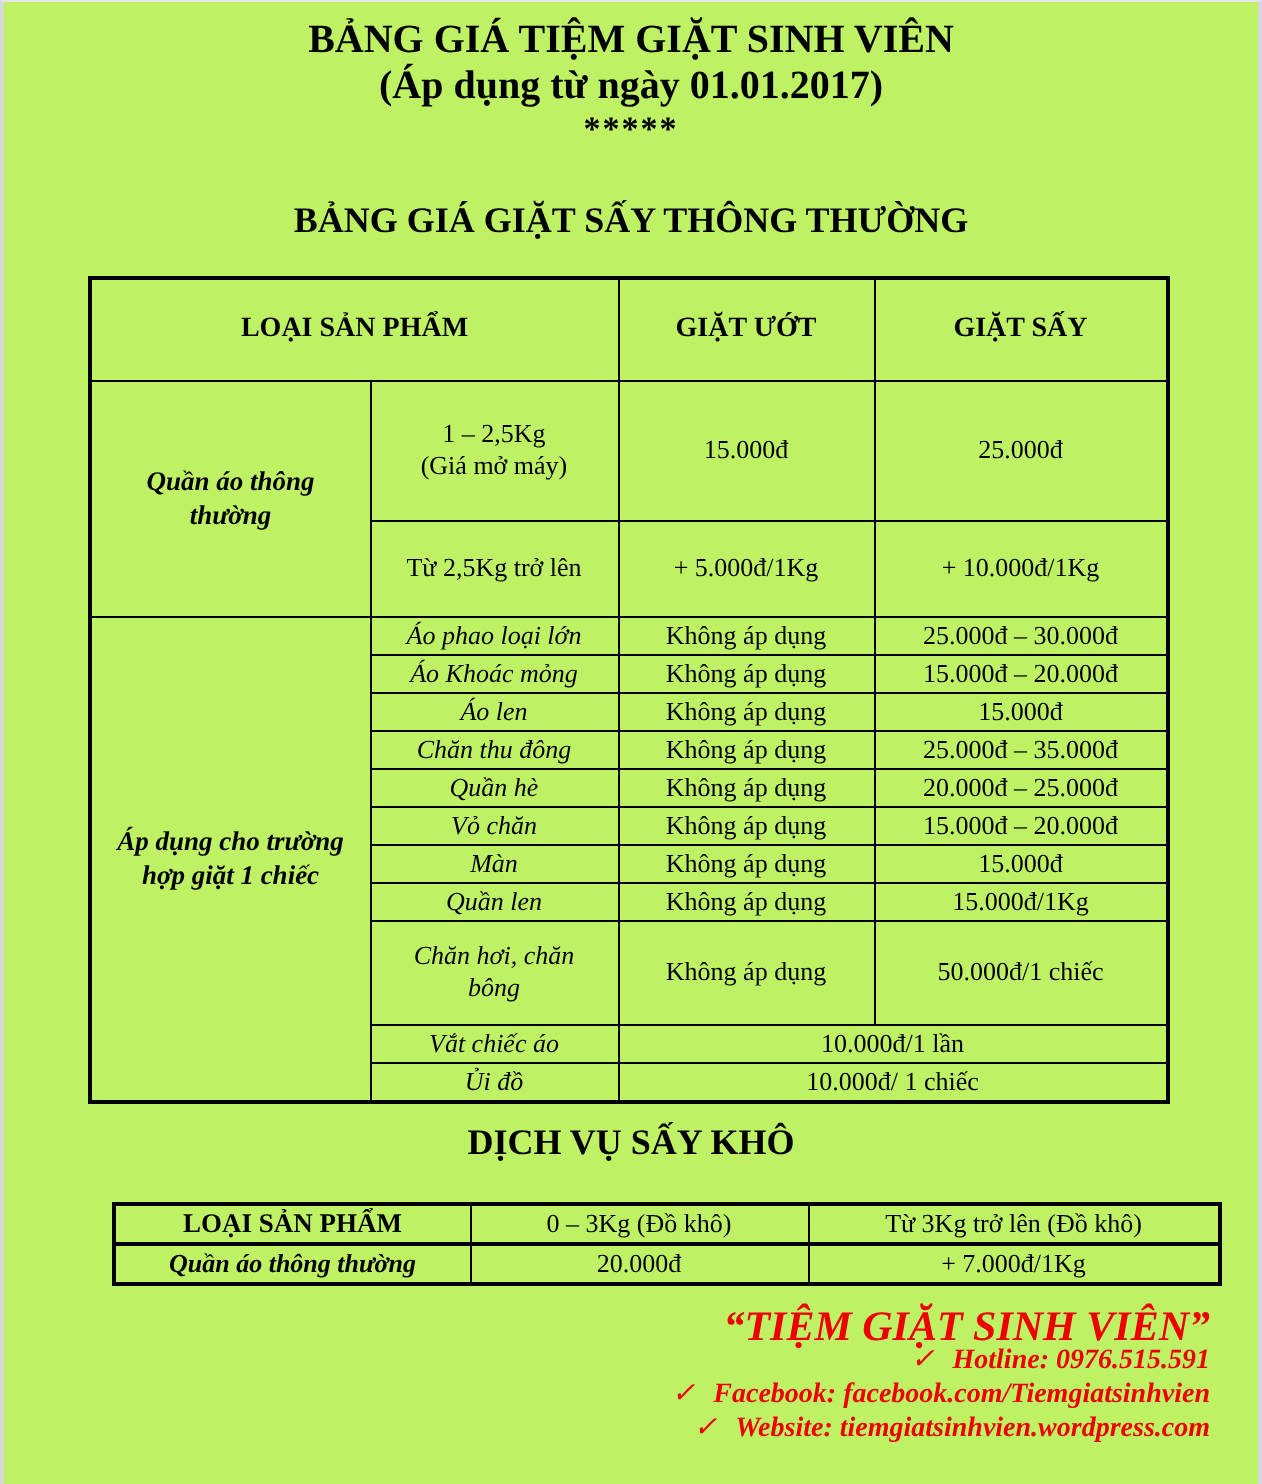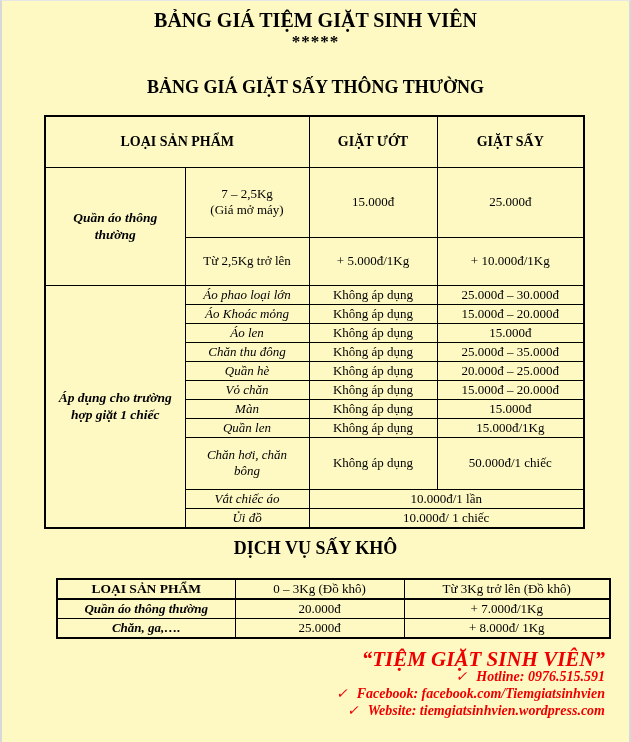--- a/index.html
+++ b/index.html
@@ -1,21 +1,21 @@
 <!DOCTYPE html>
 <html><head>
 <meta charset="utf-8">
 <style>
   * { margin:0; padding:0; box-sizing:border-box; }
   html,body { background:#ffffff; }
   body { width:631px; }
   .page {
     position:relative;
     width:631px; height:742px;
-    background:#fef9c3;
+    background:#bef264;
     border-left:2px solid #d8d8d8;
     border-right:2px solid #d8d8d8;
     border-top:1px solid #e6e6e6;
     font-family:"Liberation Serif", serif;
     color:#000000;
     overflow:hidden;
   }
   .title-block { text-align:center; padding-top:8px; }
   .title-line { font-weight:bold; font-size:20px; line-height:23px; }
   .stars { font-weight:bold; font-size:17px; line-height:17px; margin-top:1px; letter-spacing:1px; }
@@ -61,20 +61,21 @@
   .footer .brand { font-size:21px; }
   .footer .check { font-weight:normal; display:inline-block; margin-right:9px; }
 </style>
 </head>
 <body>
 
 <div class="page">
 
   <div class="title-block">
     <div class="title-line">BẢNG GIÁ TIỆM GIẶT SINH VIÊN</div>
+    <div class="title-line">(Áp dụng từ ngày 01.01.2017)</div>
     <div class="stars">*****</div>
   </div>
 
   <div class="section-heading heading-1">BẢNG GIÁ GIẶT SẤY THÔNG THƯỜNG</div>
 
   <table class="t1">
     <colgroup>
       <col style="width:140px">
         <col style="width:124px">
         <col style="width:128px">
@@ -83,21 +84,21 @@
     <tbody>
         <tr class="row-head">
       <th colspan="2">LOẠI SẢN PHẨM</th>
       <th>GIẶT ƯỚT</th>
       <th>GIẶT SẤY</th>
     </tr>
 
     <tr class="row-first">
       <td rowspan="2" class="group-cell">Quần áo thông thường</td>
       <td class="price-cell">
-        <div>7 – 2,5Kg</div>
+        <div>1 – 2,5Kg</div>
         <div>(Giá mở máy)</div>
       </td>
       <td class="price-cell">15.000đ</td>
       <td class="price-cell">25.000đ</td>
     </tr>
     <tr class="row-second">
       <td class="price-cell">Từ 2,5Kg trở lên</td>
       <td class="price-cell">+ 5.000đ/1Kg</td>
       <td class="price-cell">+ 10.000đ/1Kg</td>
     </tr>
@@ -170,25 +171,20 @@
     <tbody>
         <tr class="head-row">
       <th>LOẠI SẢN PHẨM</th>
       <th class="plain-head">0 – 3Kg (Đồ khô)</th>
       <th class="plain-head">Từ 3Kg trở lên (Đồ khô)</th>
     </tr>
     <tr>
       <td class="item-bold">Quần áo thông thường</td>
       <td>20.000đ</td>
       <td>+ 7.000đ/1Kg</td>
-    </tr>
-    <tr>
-      <td class="item-bold">Chăn, ga,….</td>
-      <td>25.000đ</td>
-      <td>+ 8.000đ/ 1Kg</td>
     </tr>
   </tbody>
     </table>
 
   <div class="footer" style="color: rgb(238, 0, 0);">
     <div class="brand">“TIỆM GIẶT SINH VIÊN”</div>
     <div>
       <span class="check">✓</span><span>Hotline: 0976.515.591</span>
     </div>
     <div>

